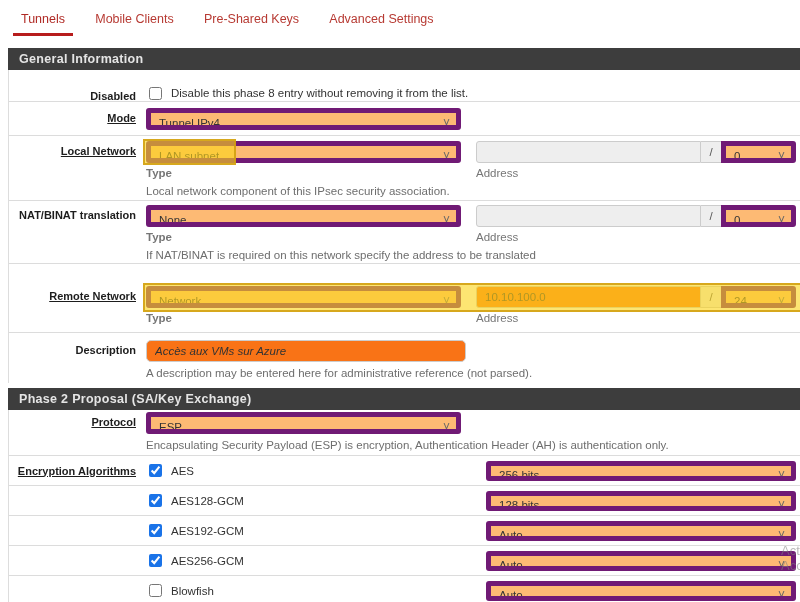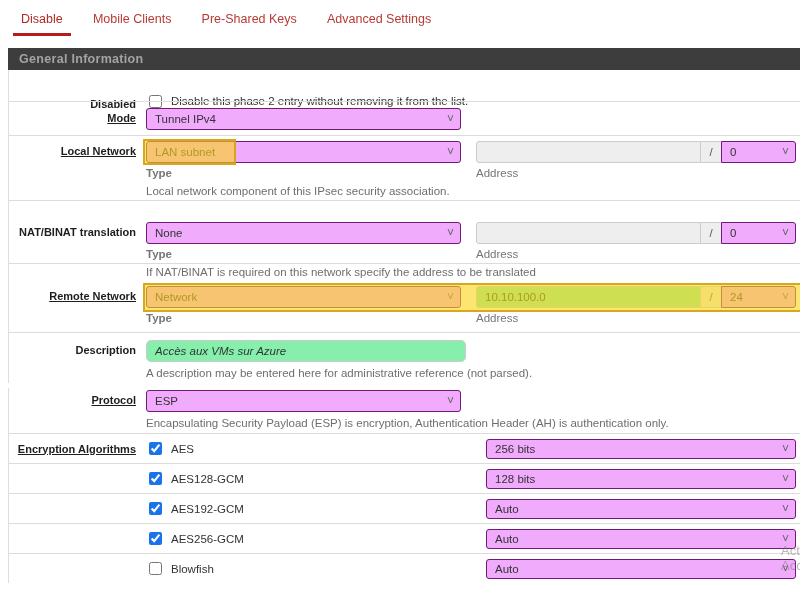--- a/index.html
+++ b/index.html
@@ -12,51 +12,51 @@
   
   .tabs { height:48px; padding:10px 0 0 13px; }
   .tab {
     display:inline-block; padding:2px 8px 7px 8px; margin-right:11px;
     font-size:12.5px; color:#b73a33; cursor:pointer; white-space:nowrap;
   }
   .tab.active { color:#b02a25; border-bottom:3px solid #b71c1c; }
   
   .panel { margin-left:8px; }
   .panel-heading {
-    background:#3d3d3d; color:#a3a3a3; font-weight:bold; font-size:12.5px;
+    background:#3d3d3d; color:#e5e5e5; font-weight:bold; font-size:12.5px;
     letter-spacing:.3px; padding:4px 11px; height:22px; line-height:14px;
   }
   .panel-body { border-left:1px solid #ddd; background:#fff; }
   .row { display:flex; border-top:1px solid #dcdcdc; position:relative; }
   .row.first { border-top:none; }
-  .h31{height:31px;padding-top:24px;} .h34{height:34px;padding-top:6px;}
-  .h65{height:65px;padding-top:5px;} .h63{height:63px;padding-top:21px;}
+  .h31{height:31px;padding-top:16px;} .h34{height:34px;padding-top:6px;}
+  .h65{height:65px;padding-top:5px;} .h63{height:63px;padding-top:4px;}
   .h69{height:69px;padding-top:22px;} .h51{height:51px;padding-top:7px;}
   .h45{height:45px;padding-top:2px;}
   .enc-row { height:30px; align-items:center; padding-top:0; }
   .lbl-col {
     width:137px; flex:none; text-align:right; padding-right:10px;
     font-weight:bold; font-size:11px; color:#1d1d1d; padding-top:4px; line-height:12px;
   }
   .enc-row .lbl-col { padding-top:0; }
   .u { text-decoration:underline;text-align:center; }
   .ctl-col { flex:1; position:relative; }
   .line1 { display:flex; position:relative; }
   
   .select {
-    position:relative; height:22px; border:1px solid #701a75; border-radius:3px;
-    background:#f0abfc; font-size:11.5px; line-height:20px; padding:0 18px 0 8px;
+    position:relative; height:22px; border:5px solid #701a75; border-radius:3px;
+    background:#fdba74; font-size:11.5px; line-height:20px; padding:0 18px 0 8px;
     color:#333; cursor:pointer; white-space:nowrap; overflow:hidden;
   }
   .chev { position:absolute; right:6px; top:0; color:#666; font-size:12px; line-height:20px; }
   .w-main { width:315px; margin-right:15px; flex:none; }
   .group { display:flex; flex:none; }
   .ti {
     height:22px; width:225px; border:1px solid #ccc; border-radius:3px 0 0 3px;
-    padding:0 8px; font-size:11.5px; color:#333; background:#86efac;
+    padding:0 8px; font-size:11.5px; color:#333; background:#f97316;
     font-family:"Liberation Sans", sans-serif; outline:none;
   }
   .ti.disabled { background:#eee; }
   .addon {
     width:20px; height:22px; background:#eee; border-top:1px solid #ccc;
     border-bottom:1px solid #ccc; text-align:center; line-height:20px;
     font-size:11.5px; color:#555; flex:none;
   }
   .sel-prefix { width:75px; border-radius:0 3px 3px 0; flex:none; }
   .cap { display:flex; margin-top:4px; font-size:11.5px; color:#767676; line-height:13px; }
@@ -83,36 +83,36 @@
   
   .watermark {
     position:absolute; left:781px; top:543px; z-index:9; pointer-events:none;
     color:rgba(125,125,125,0.55); font-size:13px; line-height:15px; white-space:nowrap;
   }
 </style>
 </head>
 <body>
 
 <div class="tabs">
-  <span class="tab active">Disable</span>
+  <span class="tab active">Tunnels</span>
   <span class="tab">Mobile Clients</span>
   <span class="tab">Pre-Shared Keys</span>
   <span class="tab">Advanced Settings</span>
 </div>
 
 <div class="panel">
   <div class="panel-heading">General Information</div>
   <div class="panel-body">
 
     <div class="row first h31">
       <div class="lbl-col"><span>Disabled</span></div>
       <div class="ctl-col">
         <div class="chkline">
           <input type="checkbox" style="">
-          <span class="chk-label">Disable this phase 2 entry without removing it from the list.</span>
+          <span class="chk-label">Disable this phase 8 entry without removing it from the list.</span>
         </div>
       </div>
     </div>
 
     <div class="row h34">
       <div class="lbl-col"><span class="u">Mode</span></div>
       <div class="ctl-col">
         <div class="line1">
           <div class="select w-main">
             <span>Tunnel IPv4</span>
@@ -207,20 +207,21 @@
         <div class="help">A description may be entered here for administrative reference (not parsed).</div>
       </div>
     </div>
 
   </div>
 </div>
 
 <div class="gap"></div>
 
 <div class="panel">
+  <div class="panel-heading">Phase 2 Proposal (SA/Key Exchange)</div>
   <div class="panel-body">
 
     <div class="row first h45">
       <div class="lbl-col"><span class="u">Protocol</span></div>
       <div class="ctl-col">
         <div class="line1">
           <div class="select w-main">
             <span>ESP</span>
             <span class="chev">˅</span>
           </div>

